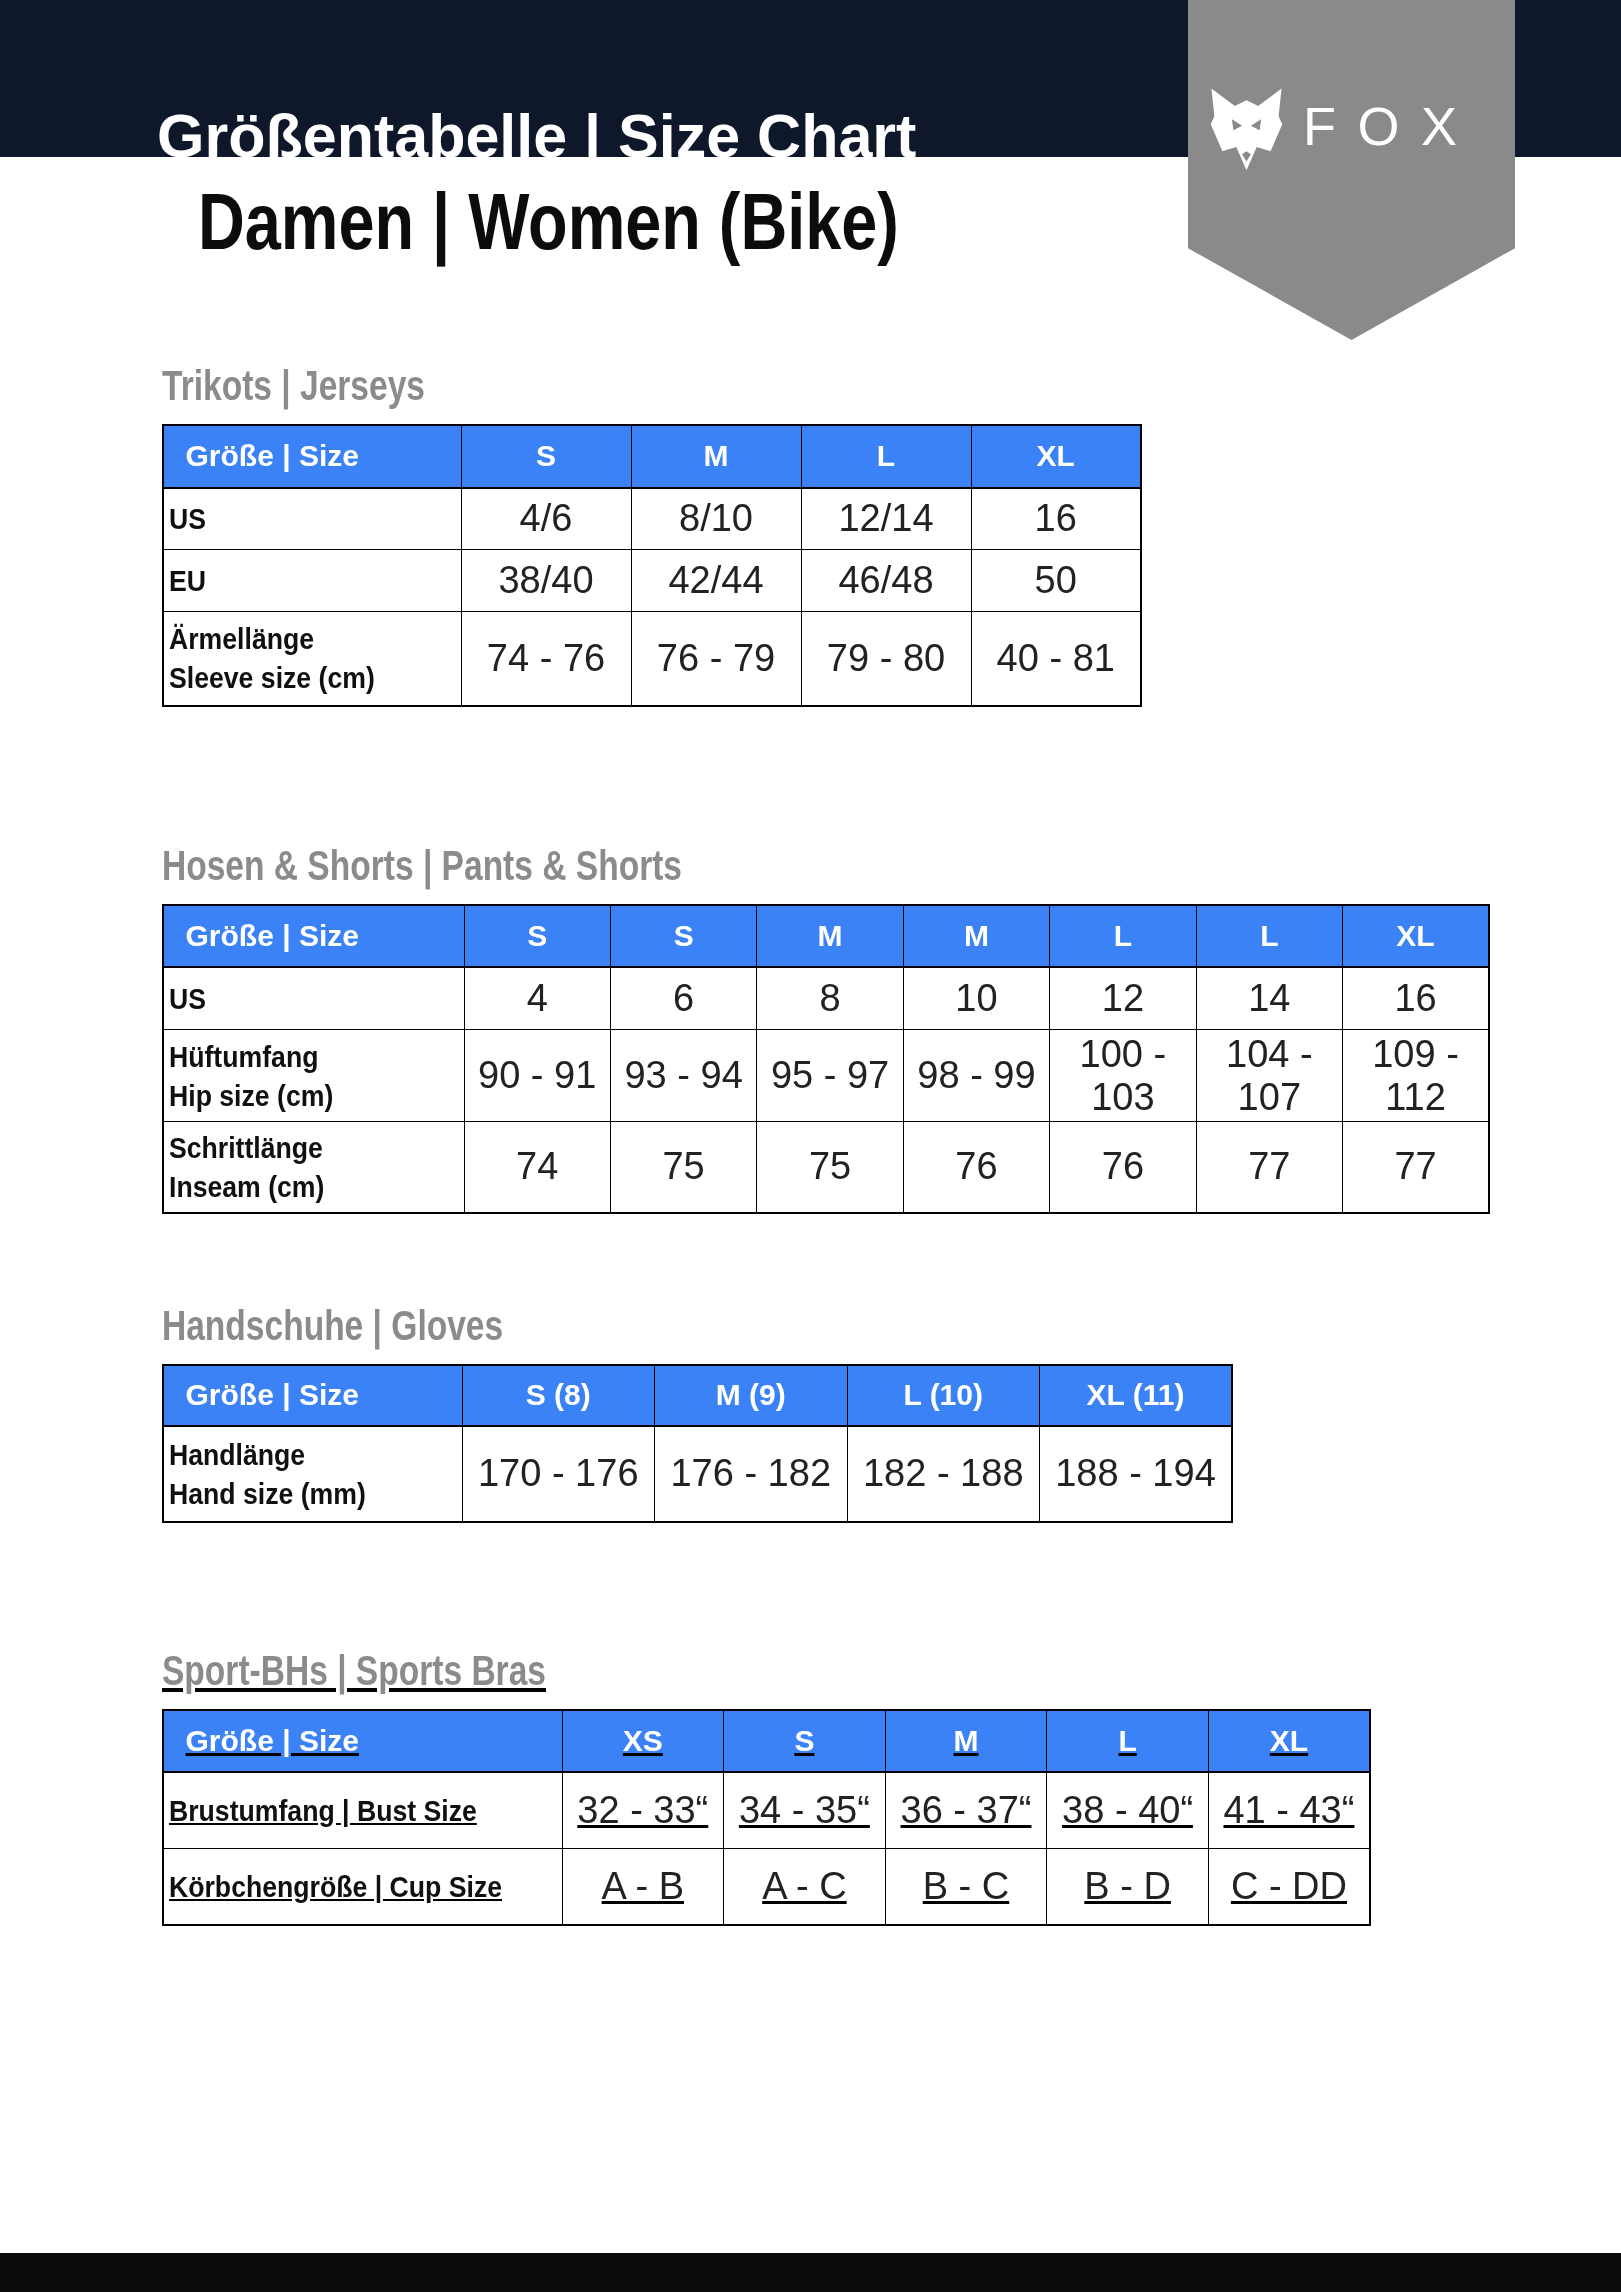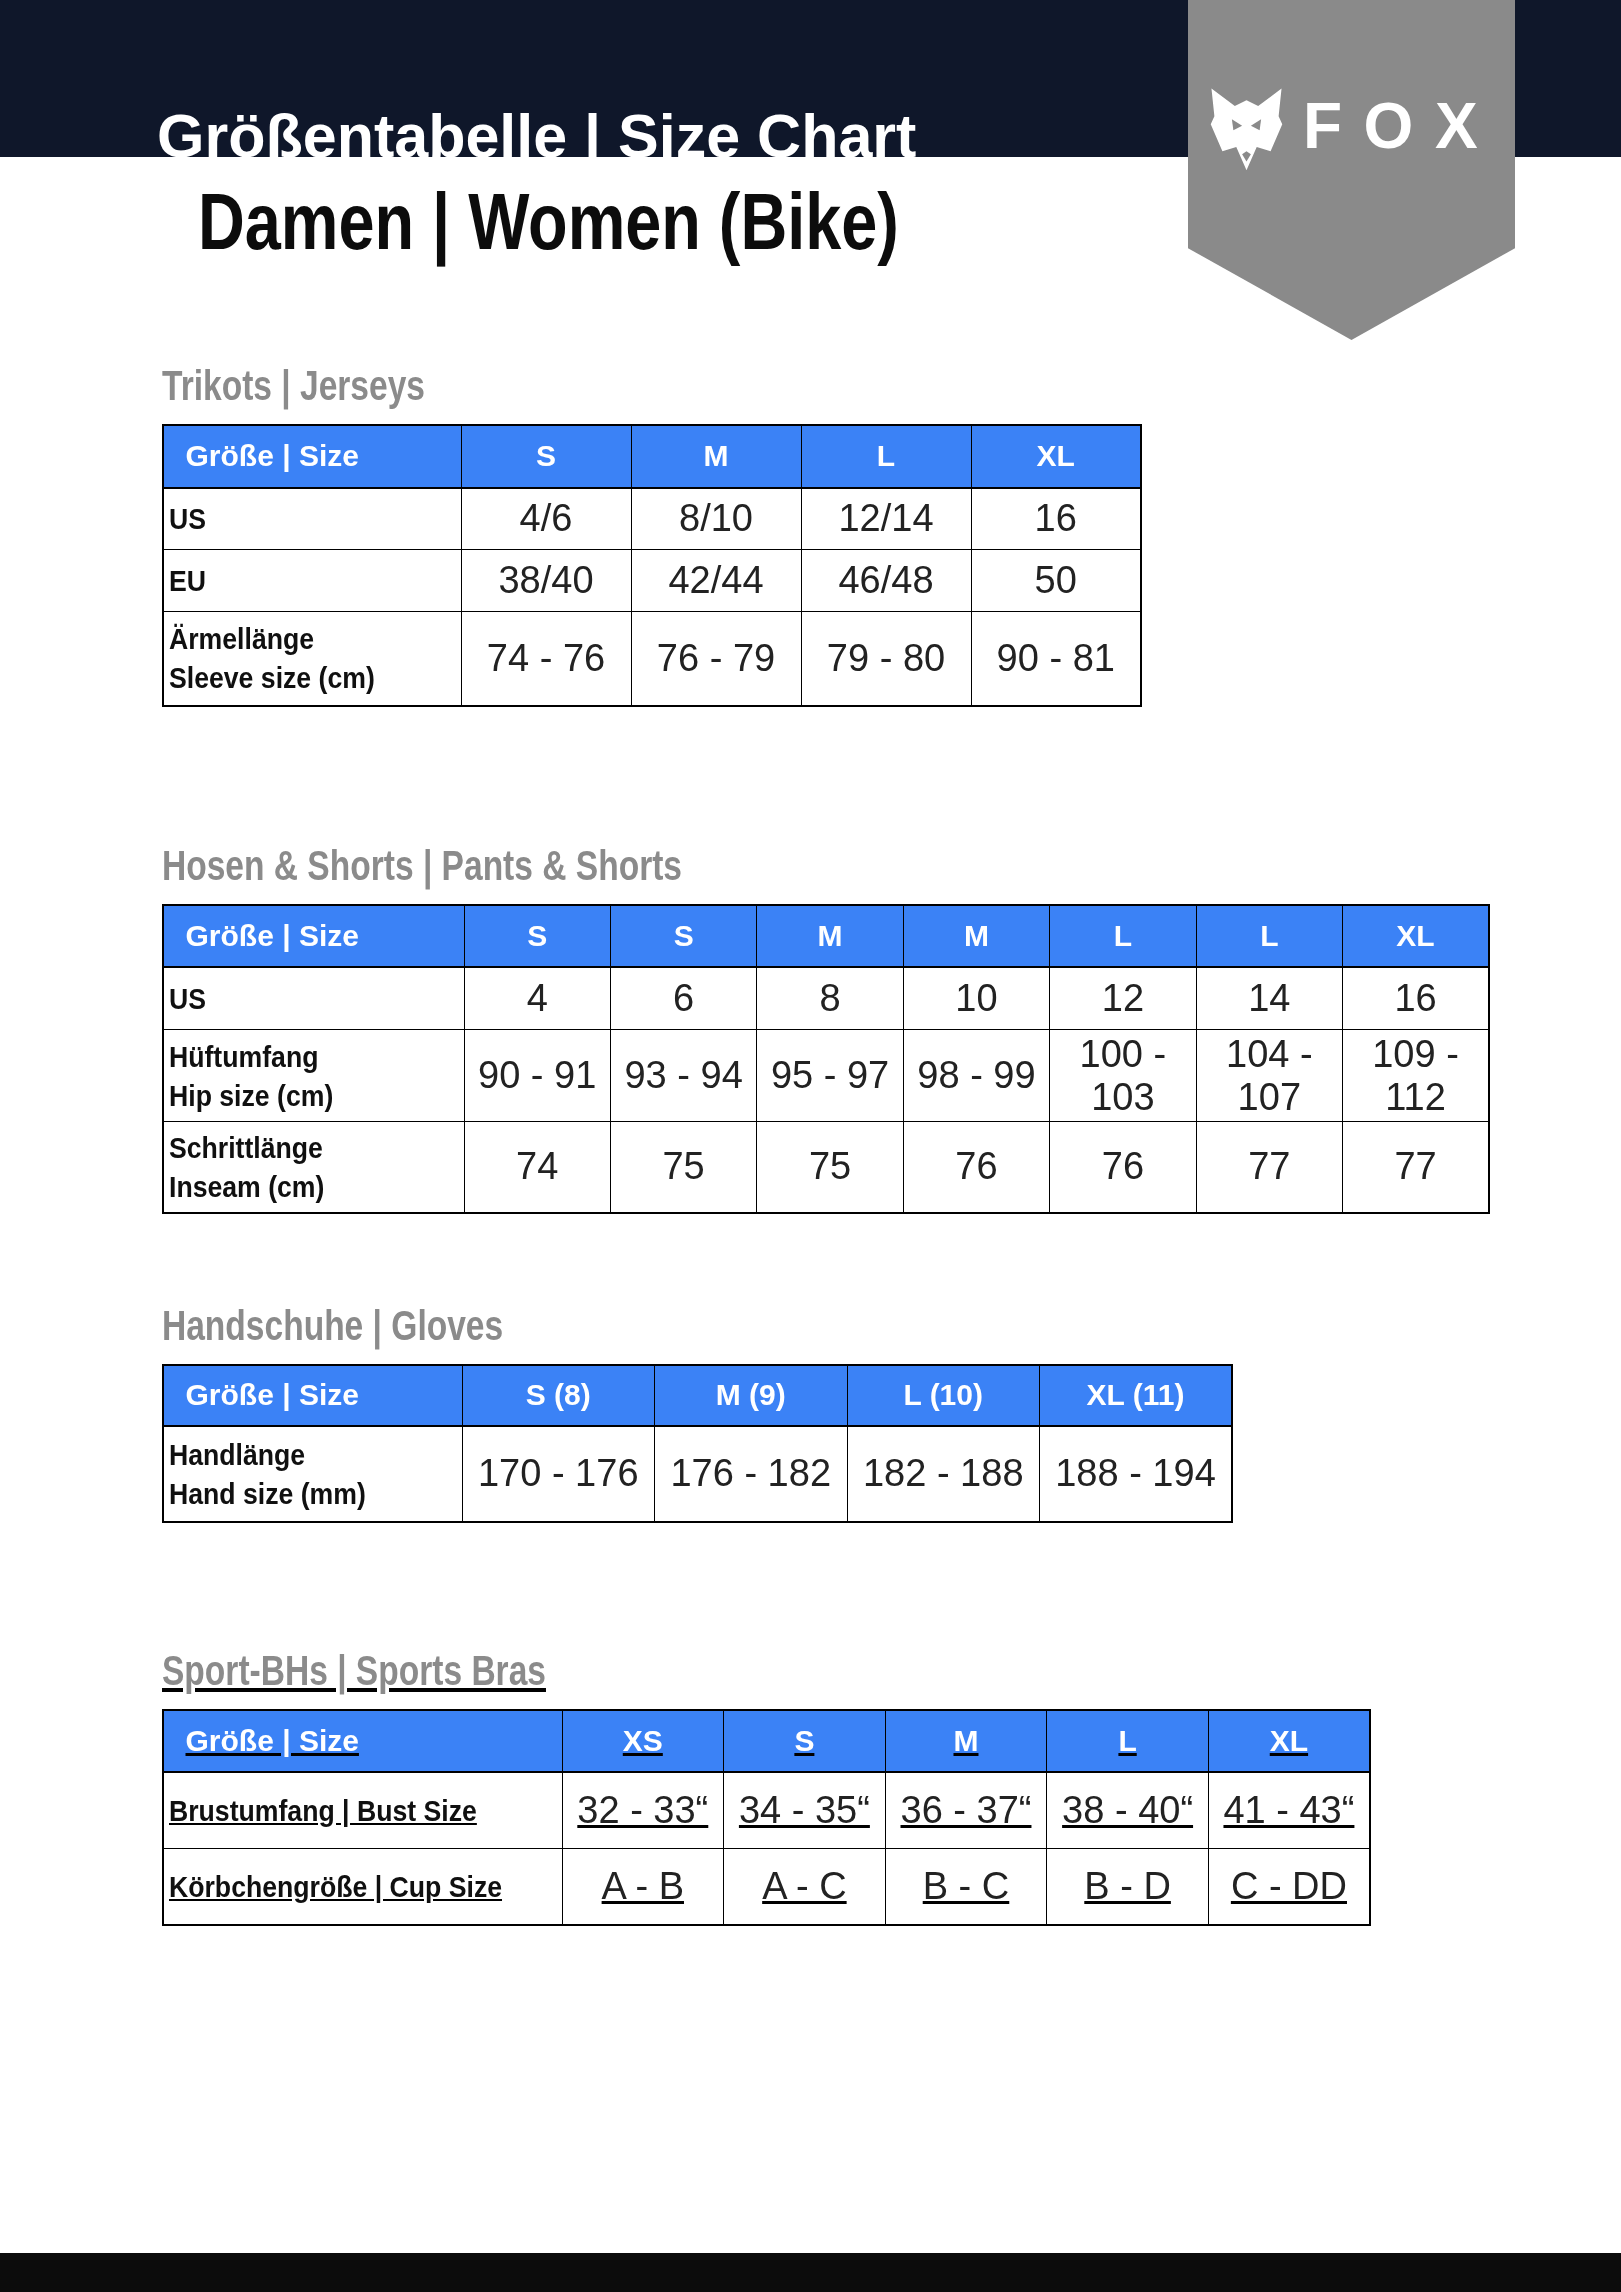--- a/index.html
+++ b/index.html
@@ -10,21 +10,21 @@
   .topbar{position:absolute;left:0;top:0;width:100%;height:157px;background:#0f172a;overflow:hidden;}
   .title{position:absolute;left:157px;bottom:-14.3px;margin:0;color:#ffffff;
          font-size:61px;font-weight:700;white-space:nowrap;}
   .subtitle{position:absolute;left:198px;top:176px;font-size:79px;font-weight:700;color:#0c0c0c;
             transform:scaleX(0.82);transform-origin:left top;white-space:nowrap;}
 
   
   .banner{position:absolute;left:1188px;top:0;width:327px;height:340px;background:#8a8a8a;
           clip-path:polygon(0 0,100% 0,100% 73%,50% 100%,0 73%);}
   .fox-head{position:absolute;left:21.5px;top:84px;width:73px;height:88px;}
-  .brand{position:absolute;left:115px;top:86px;font-size:64px;line-height:81px;font-weight:700;
+  .brand{position:absolute;left:115px;top:86px;font-size:54px;line-height:81px;font-weight:400;
          letter-spacing:21.5px;color:#ffffff;white-space:nowrap;}
 
   
   .tblsec{position:absolute;left:162px;}
   #s0{top:360px;} #s1{top:840px;} #s2{top:1300px;} #s3{top:1645px;text-decoration:underline;}
   .heading{margin:0 0 12.5px 0;font-size:43px;line-height:51px;font-weight:700;color:#8b8b8b;
            transform:scaleX(0.78);transform-origin:left top;white-space:nowrap;}
 
   
   table.sz{border-collapse:collapse;table-layout:fixed;border:2.7px solid #000;background:#fff;}
@@ -123,21 +123,21 @@
           <tr>
             <td class="lbl">
               <div class="cond">
                 <div>Ärmellänge</div>
                 <div>Sleeve size (cm)</div>
               </div>
             </td>
             <td class="val">74 - 76</td>
             <td class="val">76 - 79</td>
             <td class="val">79 - 80</td>
-            <td class="val">90 - 81</td>
+            <td class="val">40 - 81</td>
           </tr>
         </tbody>
       </table>
   </section>
 
   <section class="tblsec" id="s1">
     <h2 class="heading">Hosen &amp; Shorts | Pants &amp; Shorts</h2>
     <table class="sz">
         <colgroup>
           <col class="lbl-col">

